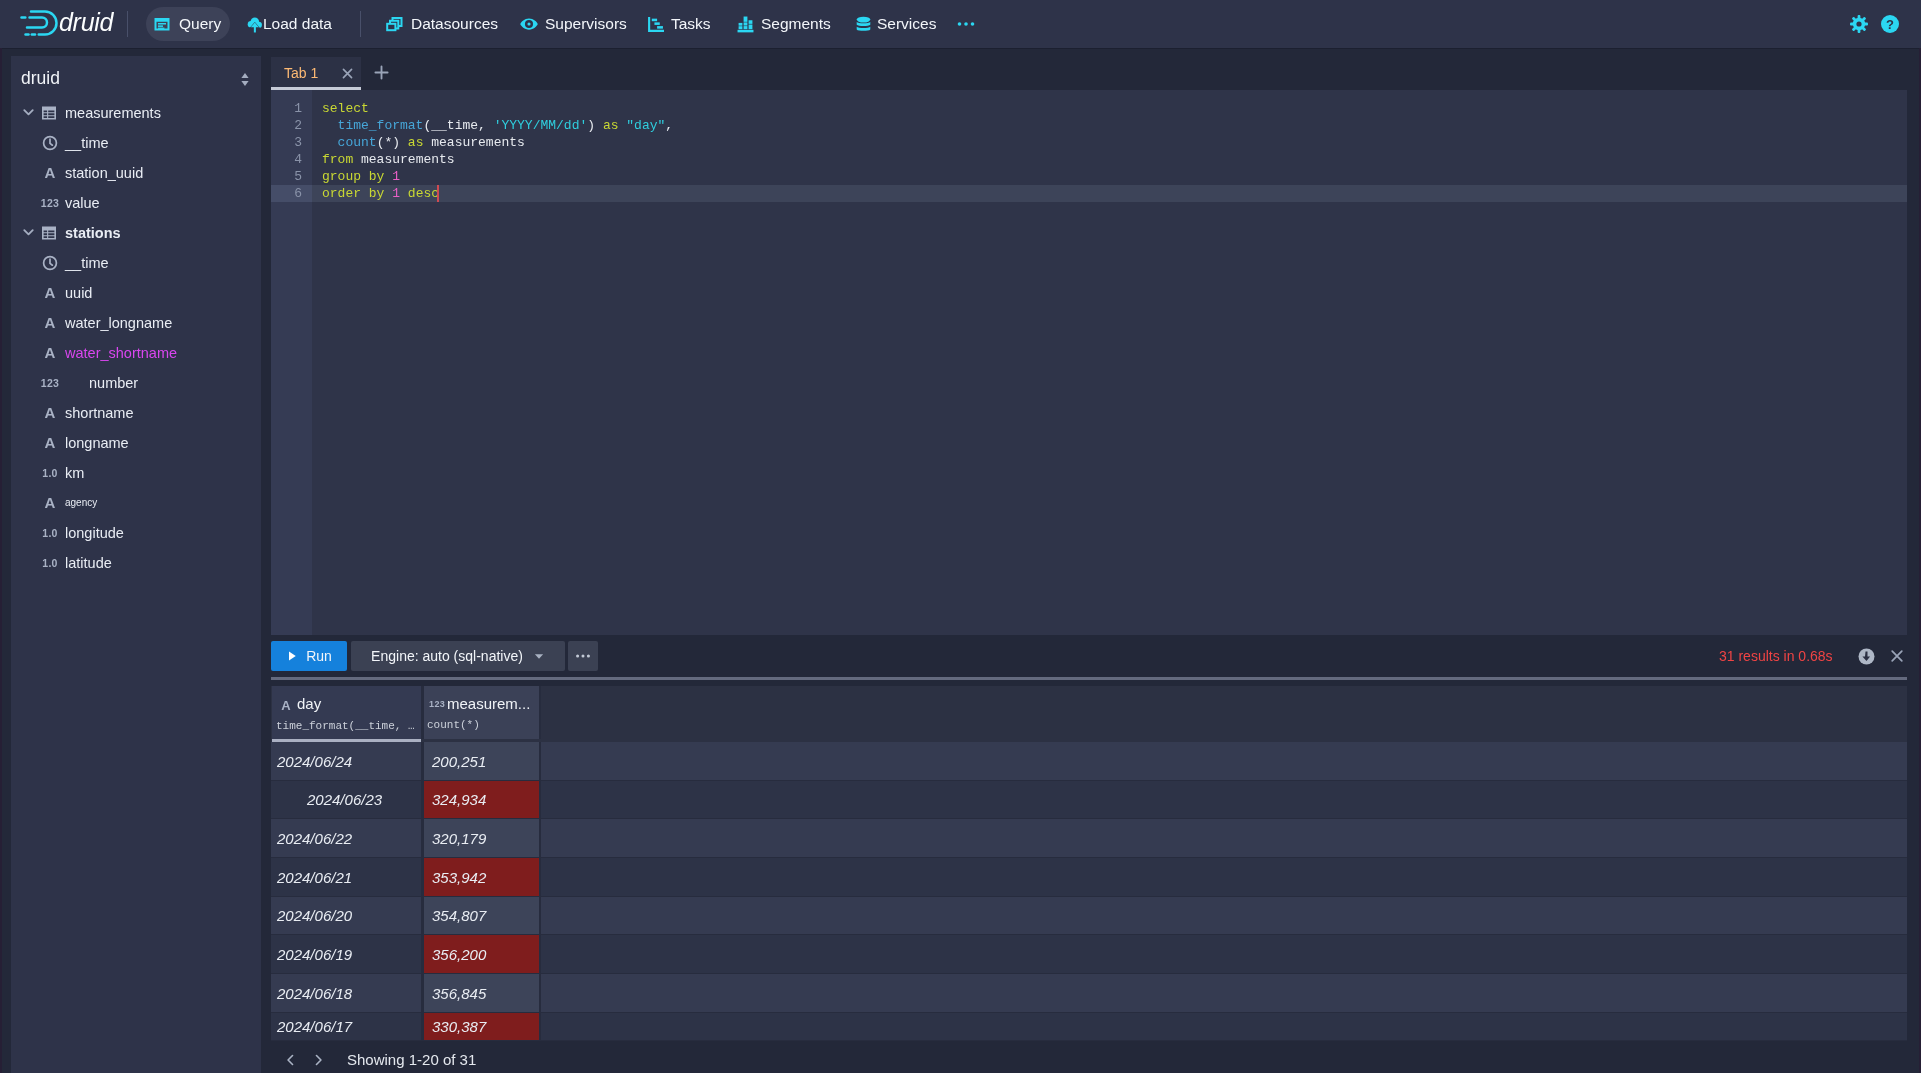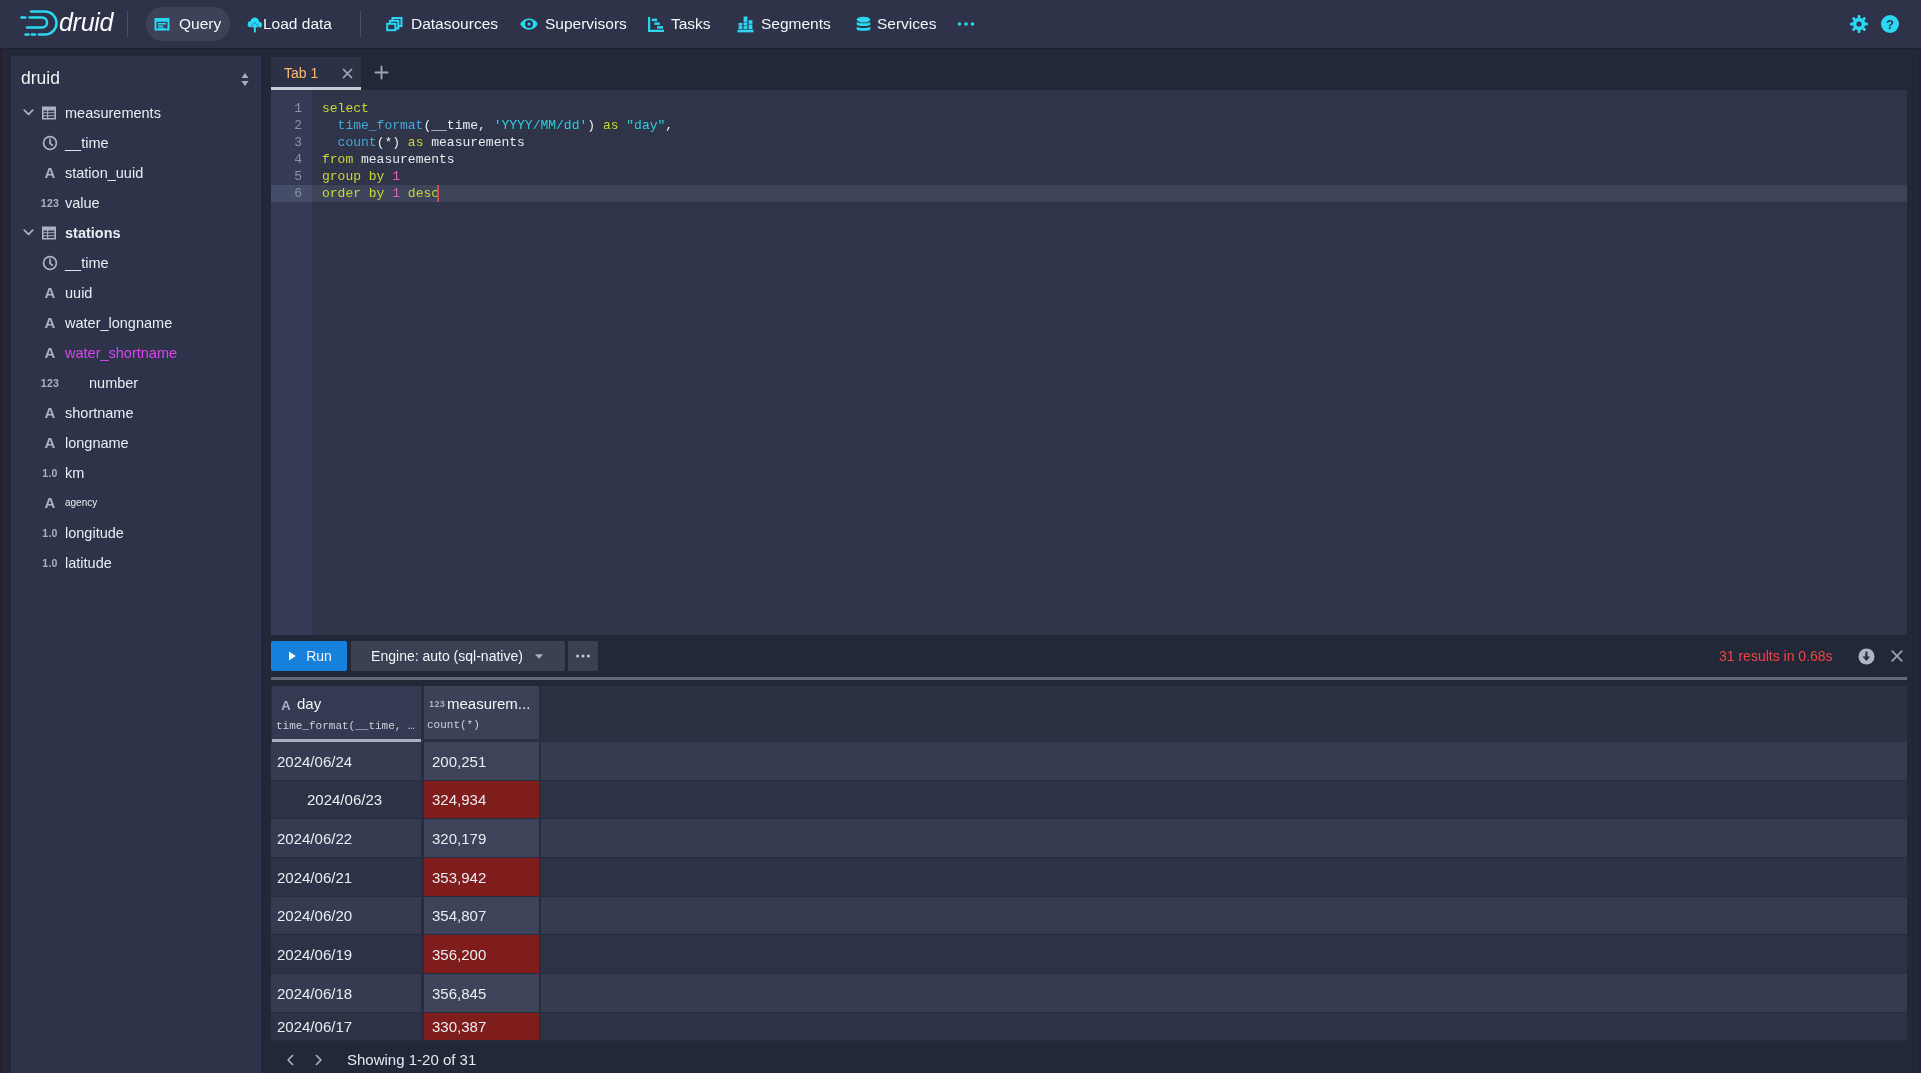--- a/index.html
+++ b/index.html
@@ -26,21 +26,21 @@
   .kw { color:#c9d833; } .fn { color:#46a6d8; } .str { color:#2fcede; } .num { color:#e95fc6; }
   
   #runbar { position:absolute; left:271px; top:635px; width:1636px; height:49px; }
   .btn { position:absolute; top:6px; height:30px; border-radius:2px; display:flex; align-items:center; justify-content:center; font-size:14px; color:#f2f5f9; font-weight:500; }
   
   .trow { position:absolute; left:271px; width:1636px; height:39px; }
   .trow .c1 { position:absolute; left:1px; top:0; width:149px; height:38px; display:flex; align-items:center; padding-left:5px; color:#e9edf3; font-size:15px; }
   .trow .c2 { position:absolute; left:153px; top:0; width:115px; height:38px; display:flex; align-items:center; padding-left:8px; color:#e9edf3; font-size:15px; }
   .trow .s1 { position:absolute; left:150px; top:0; width:3px; height:100%; background:#272c3e; }
   .trow .s2 { position:absolute; left:268px; top:0; width:2px; height:100%; background:#272c3e; }
-  .trow { box-shadow: inset 0 -1px 0 #272c3e; }
+  .trow { box-shadow: inset 0 -1px 0 #272c3e; font-style: italic; }
   .rowlight { background:#353b51; } .rowdark { background:#2d3347; }
   .c2light { background:#3d4459; } .c2dark { background:#7f1d1d; }
 </style>
 </head>
 <body>
 <div id="navbar">
 
   <svg class="abs" style="left:18px;top:3px" width="42" height="42" viewBox="0 0 42 42" fill="none" stroke="#2bd7f2" stroke-width="2.5" stroke-linecap="round">
     <path d="M13 8.5 H 27 A 11.5 11.5 0 1 1 27 31.5 H 20.7"></path>
     <path d="M11.5 14.5 H 24 A 5 5 0 1 1 24 24.5 H 9"></path>

